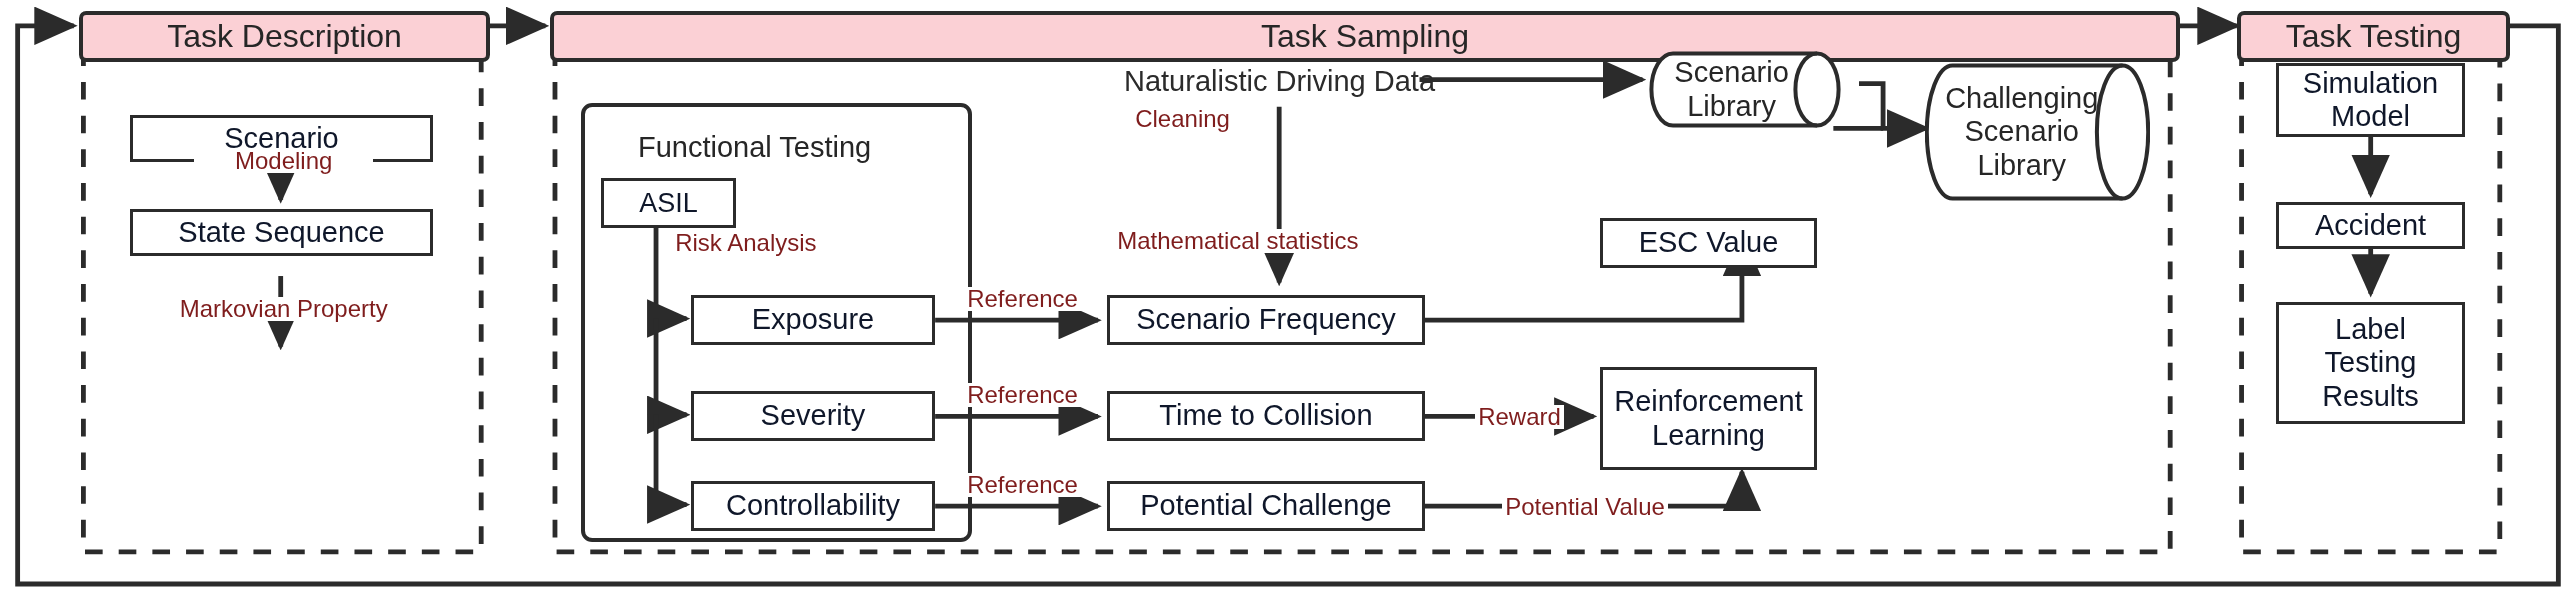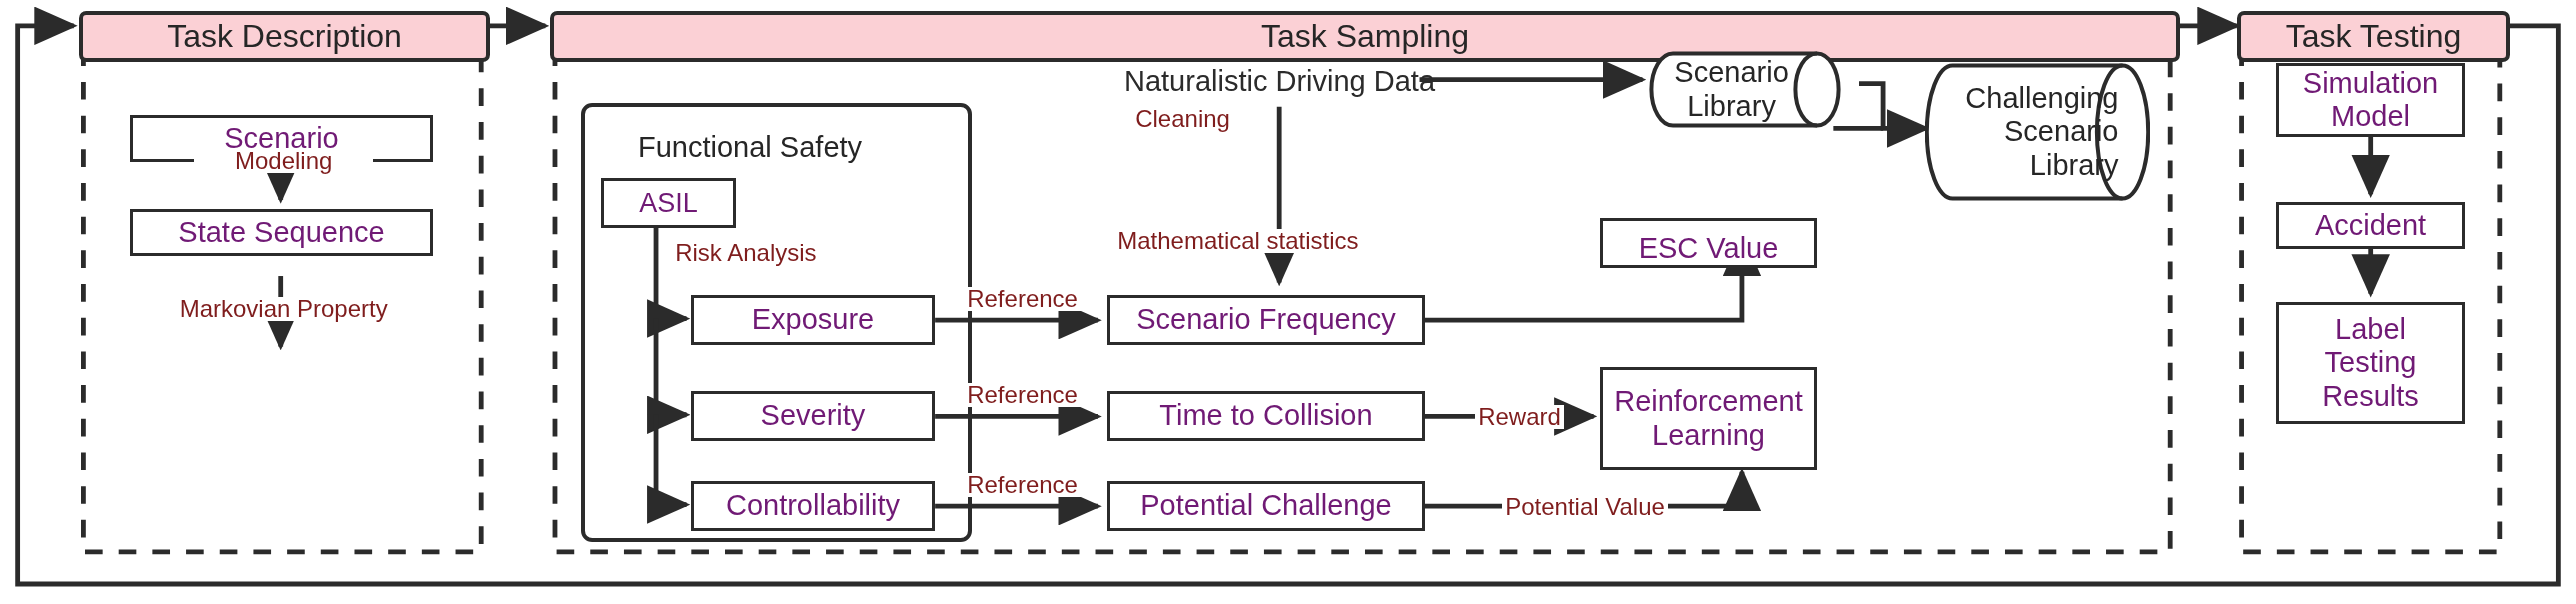--- a/index.html
+++ b/index.html
@@ -1,21 +1,21 @@
 <!DOCTYPE html>
 <html style="font-size:13px"><head>
 <meta charset="utf-8">
 <style>
   html,body{margin:0;padding:0;background:#ffffff;}
   body{width:2576px;height:605px;font-family:"Liberation Sans","DejaVu Sans",sans-serif;color:#2b2b2b;overflow:hidden;}
   #stage{position:relative;width:2576px;height:527px;}
   svg.layer{position:absolute;left:0;top:0;width:2576px;height:605px;overflow:visible;}
   .node{position:absolute;box-sizing:border-box;display:flex;align-items:center;justify-content:center;text-align:center;line-height:1.14;}
   .phase{border:4px solid #2b2b2b;border-radius:7.2px;background:#fbd0d5;font-size:32px;color:#262626;}
-  .rect{border:3.2px solid #2b2b2b;background:#ffffff;font-size:29px;color:#701a75;}
+  .rect{border:3.2px solid #2b2b2b;background:#ffffff;font-size:29px;color:#0f172a;}
   .rect.small{border-width:3.2px;font-size:27px;}
   .group{position:absolute;box-sizing:border-box;border:4px solid #2b2b2b;border-radius:11.2px;background:transparent;}
   .grouptitle{position:absolute;font-size:29px;color:#262626;white-space:nowrap;}
   .edgelabel{position:absolute;font-size:24px;color:#7f1d1d;background:#ffffff;white-space:nowrap;padding:0 3.2px;line-height:1;}
   .cyl{position:absolute;display:flex;align-items:center;justify-content:center;text-align:center;font-size:29px;color:#262626;line-height:1.14;}
   .cyl .cylsvg{position:absolute;left:0;top:0;}
   .cyl .cyltext{position:relative;z-index:2;padding-right:14%;}
 </style>
 </head>
 <body>
@@ -89,27 +89,27 @@
   </div>
   <div class="edgelabel" style="left:194px;top:149px;width:173px;text-align:center;">Modeling</div>
 
   <div class="node rect" style="left:130px;top:209px;width:303px;height:47px;">
     <span>State Sequence</span>
   </div>
   <div class="edgelabel" style="left:154px;top:297px;width:253px;text-align:center;">Markovian Property</div>
 
 
   <div class="group" style="left:581px;top:103px;width:391px;height:439px;"></div>
-  <div class="grouptitle" style="left:638px;top:131px;">Functional Safety</div>
+  <div class="grouptitle" style="left:638px;top:131px;">Functional Testing</div>
 
   <div class="node rect small" style="left:601px;top:178px;width:135px;height:50px;">
     <span>ASIL</span>
   </div>
 
-  <div class="edgelabel" style="left:672px;top:241px;">Risk Analysis</div>
+  <div class="edgelabel" style="left:672px;top:231px;">Risk Analysis</div>
 
   <div class="node rect" style="left:691px;top:295px;width:244px;height:50px;">
     <span>Exposure</span>
   </div>
   <div class="node rect" style="left:691px;top:391px;width:244px;height:50px;">
     <span>Severity</span>
   </div>
   <div class="node rect" style="left:691px;top:481px;width:244px;height:50px;">
     <span>Controllability</span>
   </div>
@@ -133,37 +133,37 @@
   </div>
 
   <div class="edgelabel" style="left:1132px;top:107px;">Cleaning</div>
 
   <div class="edgelabel" style="left:1114px;top:229px;">Mathematical statistics</div>
 
   <div class="edgelabel" style="left:1475px;top:405px;">Reward</div>
 
   <div class="edgelabel" style="left:1502px;top:495px;">Potential Value</div>
 
-  <div class="node rect" style="left:1600px;top:218px;width:217px;height:50px;align-items:flex-end;">
+  <div class="node rect" style="left:1600px;top:218px;width:217px;height:50px;">
     <span>ESC Value</span>
   </div>
 
   <div class="node rect" style="left:1600px;top:367px;width:217px;height:103px;padding:0 8px;">
     <span>Reinforcement Learning</span>
   </div>
 
   <div class="cyl" style="left:1649px;top:51px;width:192px;height:77px;">
     <svg class="cylsvg" width="192" height="77" viewBox="0 0 240 96">
       <path d="M30,3 L210,3 A27,45 0 0 1 210,93 L30,93 A27,45 0 0 1 30,3 z" fill="#ffffff" stroke="#2b2b2b" stroke-width="5"></path>
       <path d="M210,3 A27,45 0 0 0 210,93" fill="none" stroke="#2b2b2b" stroke-width="5"></path>
     </svg>
     <span class="cyltext">Scenario Library</span>
   </div>
 
-  <div class="cyl" style="left:1925px;top:63px;width:225px;height:138px;text-align:right;">
+  <div class="cyl" style="left:1925px;top:63px;width:225px;height:138px;">
     <svg class="cylsvg" width="225" height="138" viewBox="0 0 280 172">
       <path d="M34,3 L246,3 A32,83 0 0 1 246,169 L34,169 A32,83 0 0 1 34,3 z" fill="#ffffff" stroke="#2b2b2b" stroke-width="5"></path>
       <path d="M246,3 A32,83 0 0 0 246,169" fill="none" stroke="#2b2b2b" stroke-width="5"></path>
     </svg>
     <span class="cyltext">Challenging Scenario Library</span>
   </div>
 
   <div class="node rect" style="left:2276px;top:63px;width:189px;height:74px;padding:0 8px;">
     <span>Simulation Model</span>
   </div>

